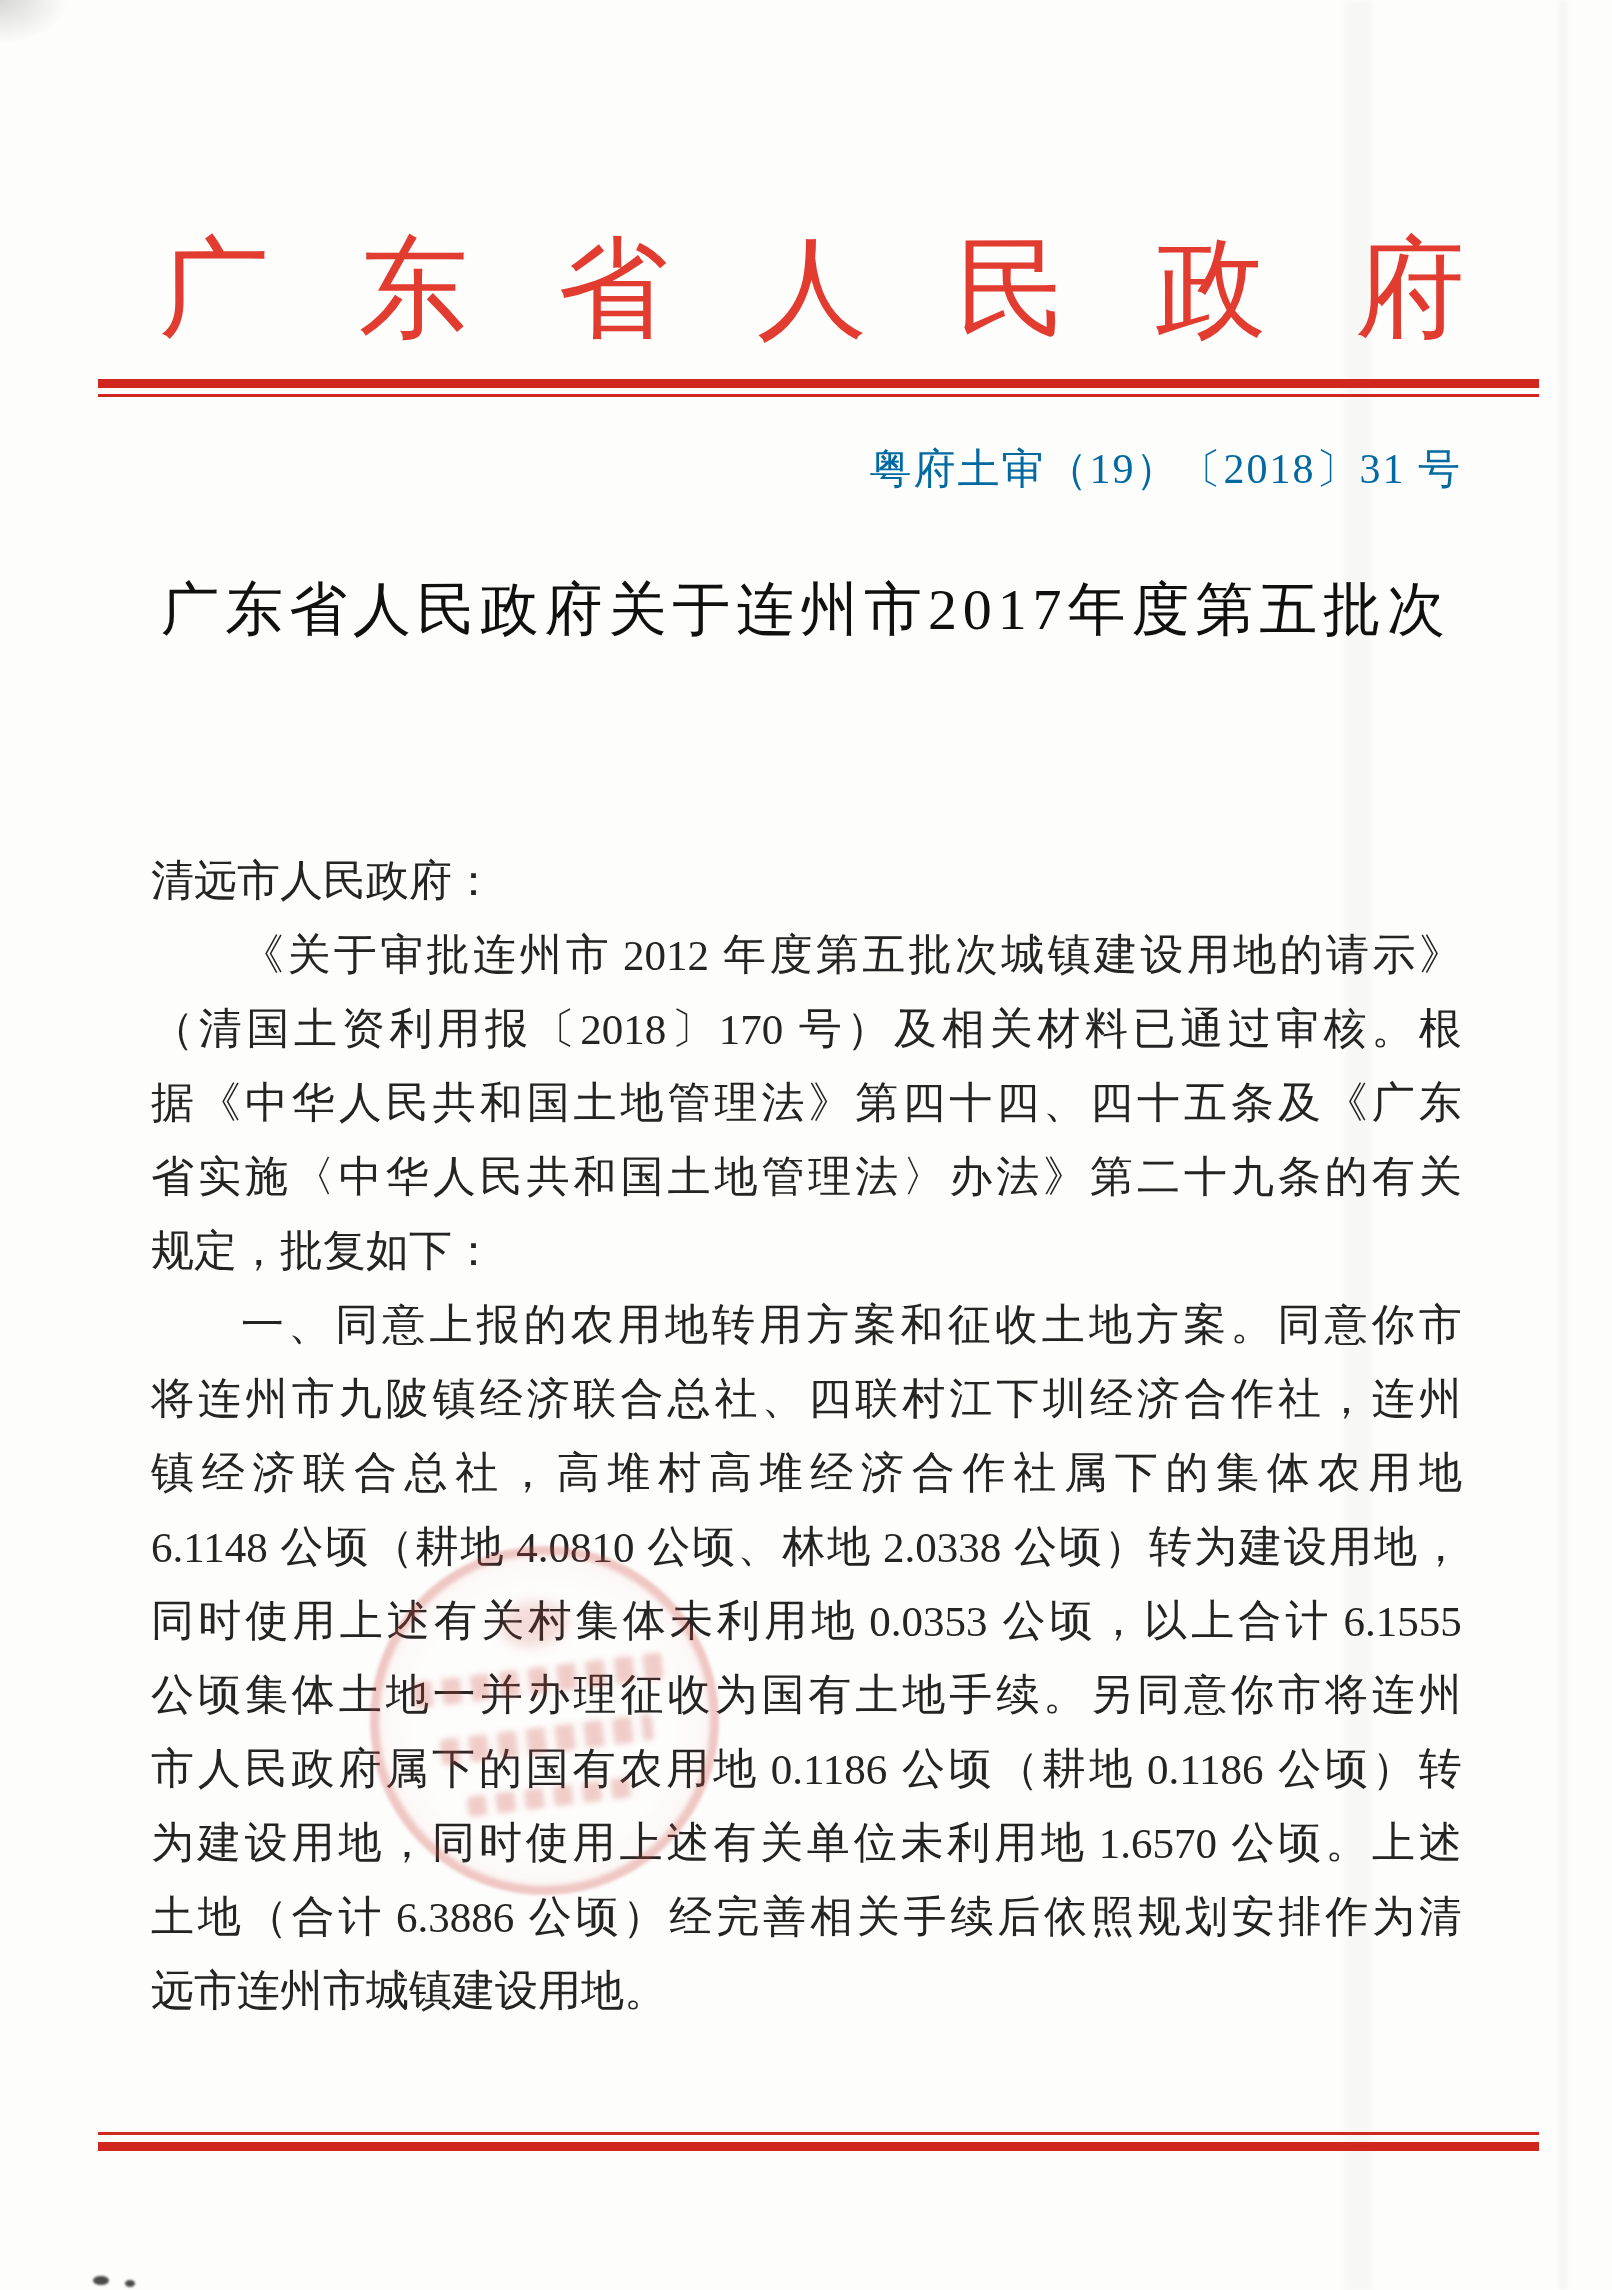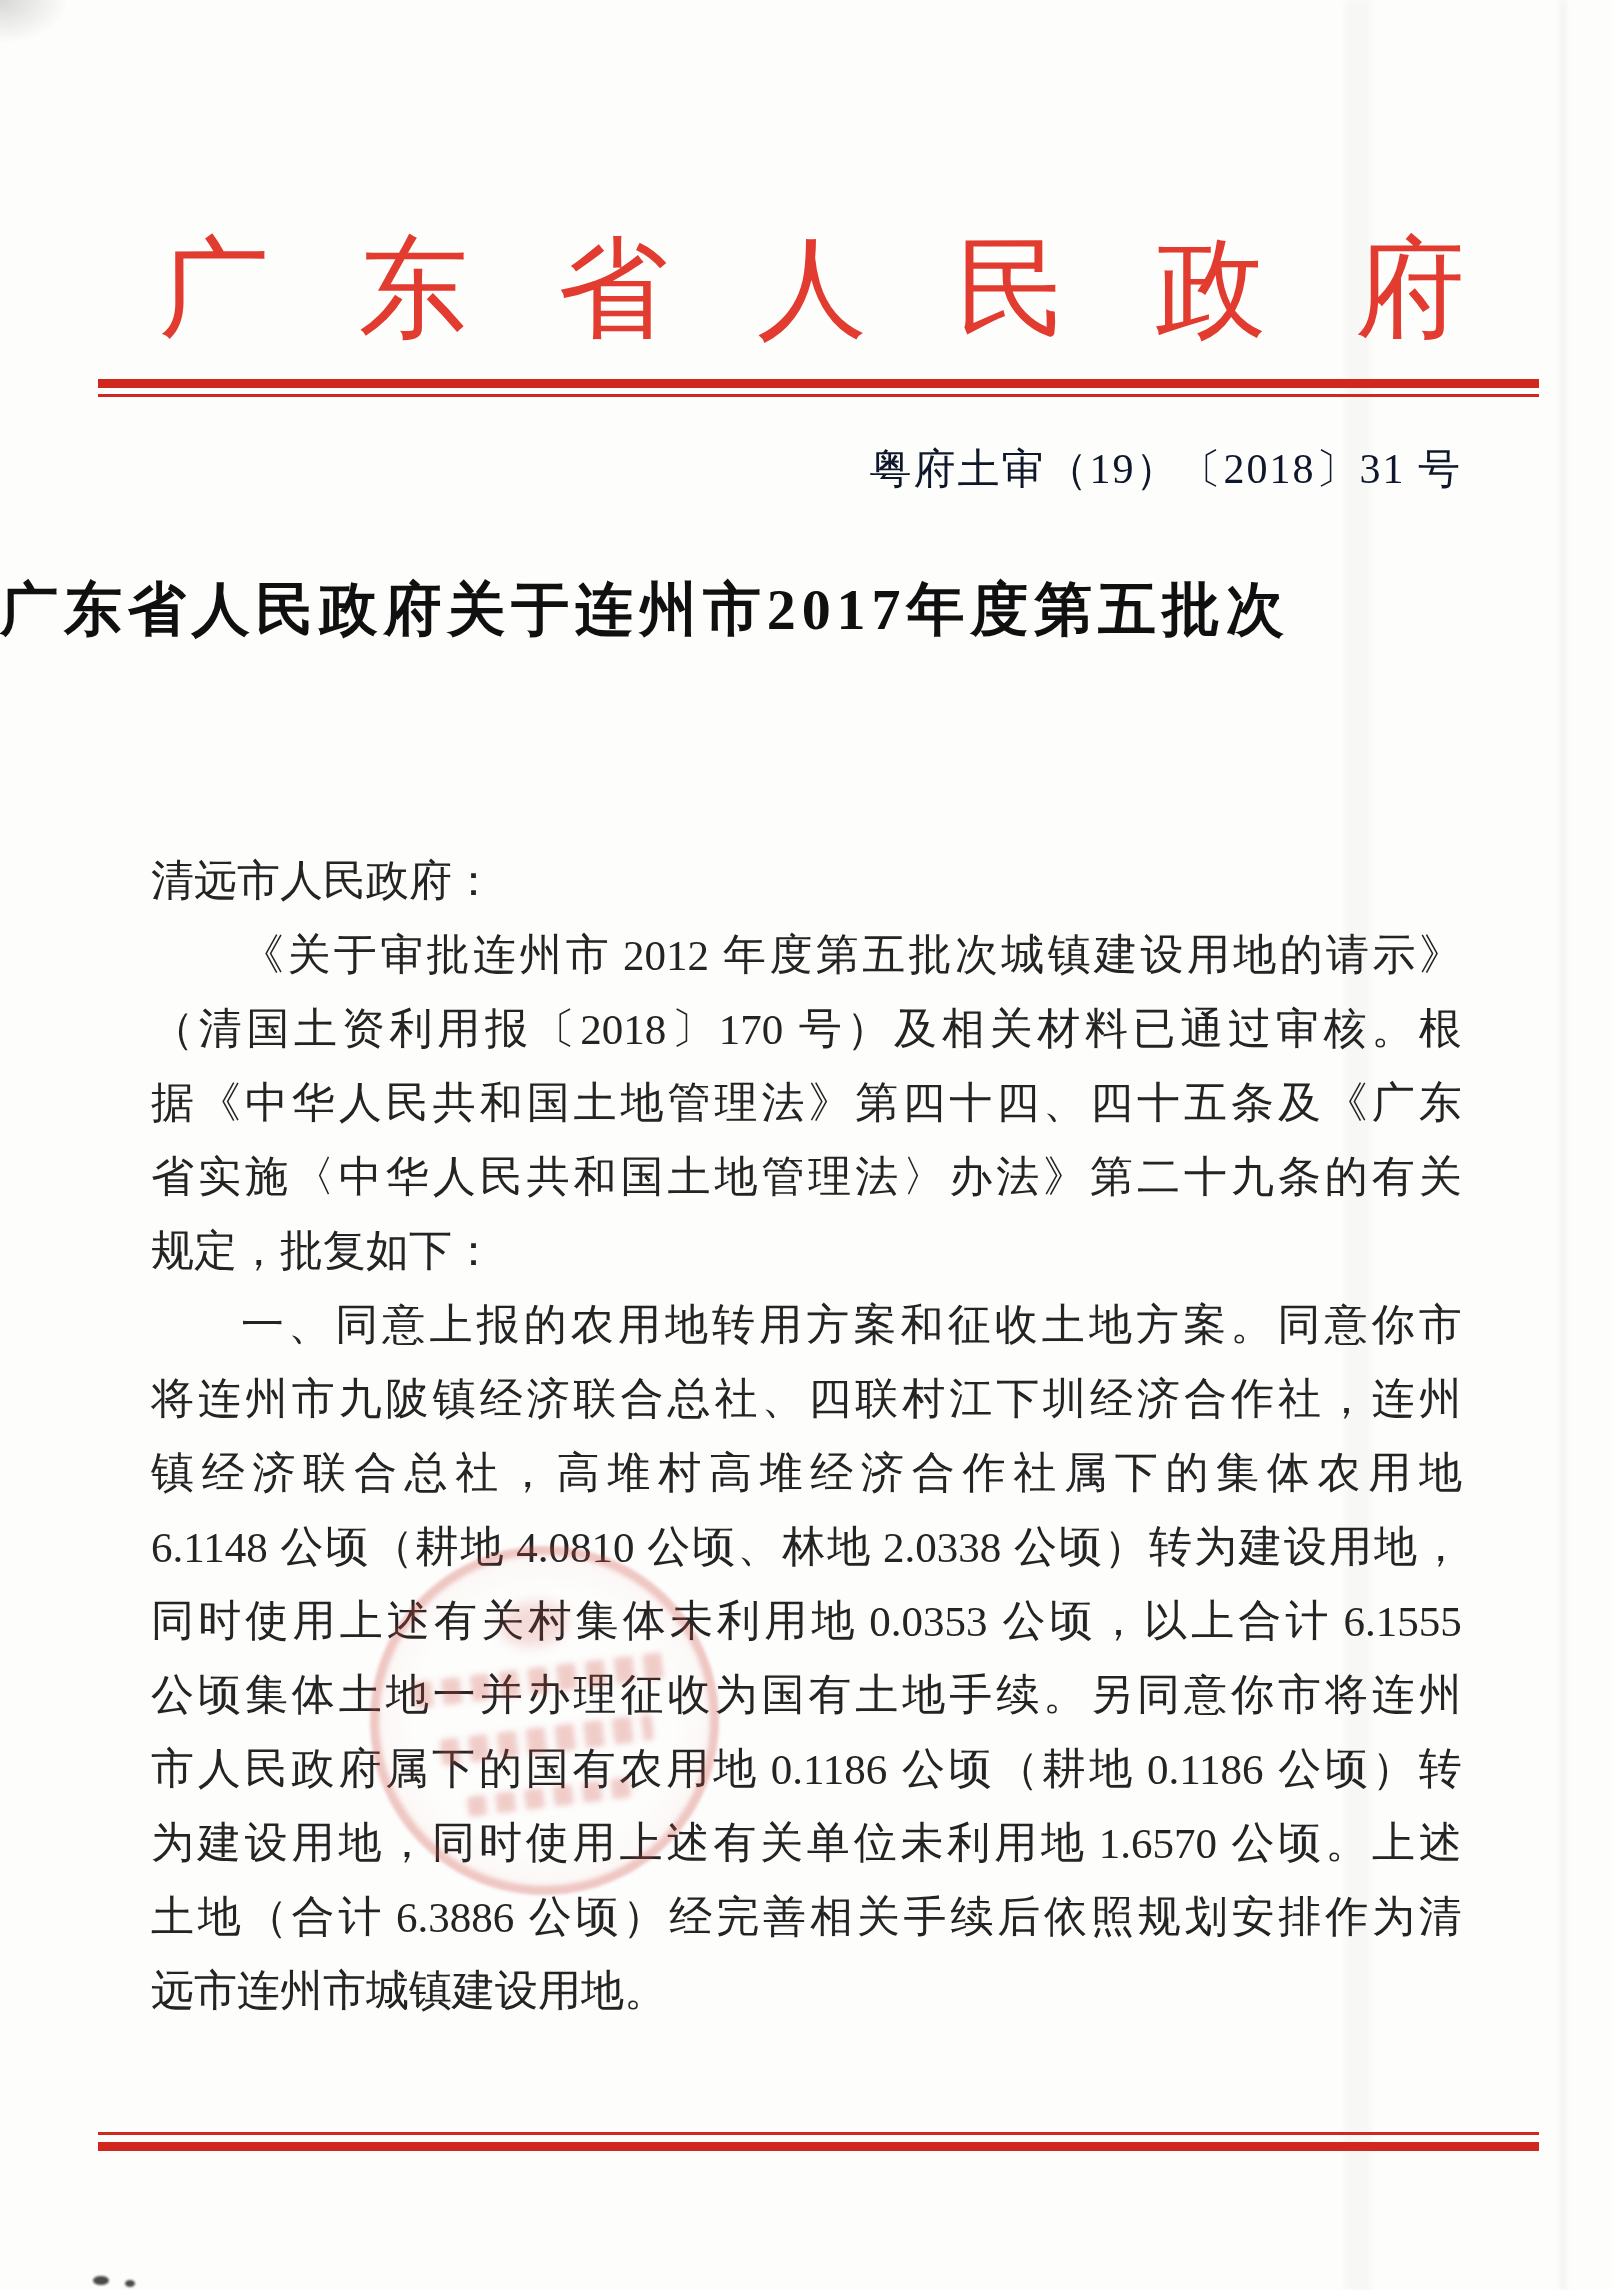--- a/index.html
+++ b/index.html
@@ -47,28 +47,28 @@
   
   .rule{position:absolute;left:98px;width:1441px;background:var(--red-rule);}
   .rule-top-thick{top:379px;height:8.8px;}
   .rule-top-thin{top:394px;height:2.9px;}
   .rule-bottom-thin{top:2132px;height:2.9px;}
   .rule-bottom-thick{top:2142px;height:8.8px;}
 
   
   .doc-number{
     position:absolute;top:441px;right:150px;
-    font-size:42px;letter-spacing:2px;color:#0f172a;
+    font-size:42px;letter-spacing:2px;color:#0369a1;
   }
 
   
   .title{
     position:absolute;top:561px;left:0;right:0;
-    color:#101010;
-    font-size:58px;font-weight:700;line-height:97px;letter-spacing:5.9px;
+    text-align:center;color:#101010;
+    font-size:58px;font-weight:400;line-height:97px;letter-spacing:5.9px;
   }
 
   
   .body-text{
     position:absolute;top:844px;left:151px;width:1311px;
     color:var(--body-ink);font-size:43px;
   }
   .body-line{
     display:flex;align-items:center;
     height:74px;

